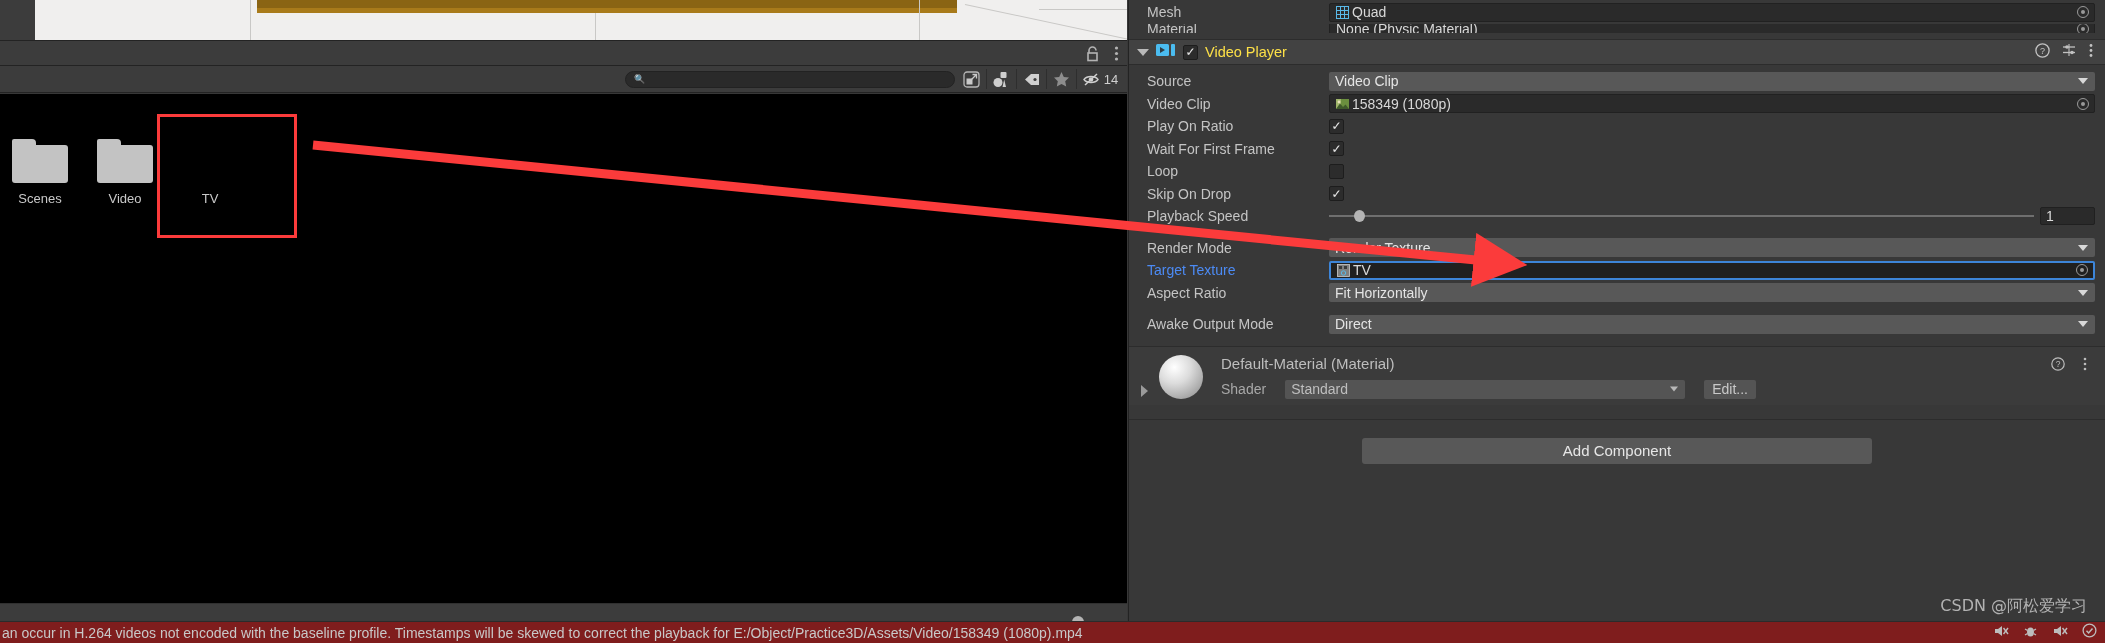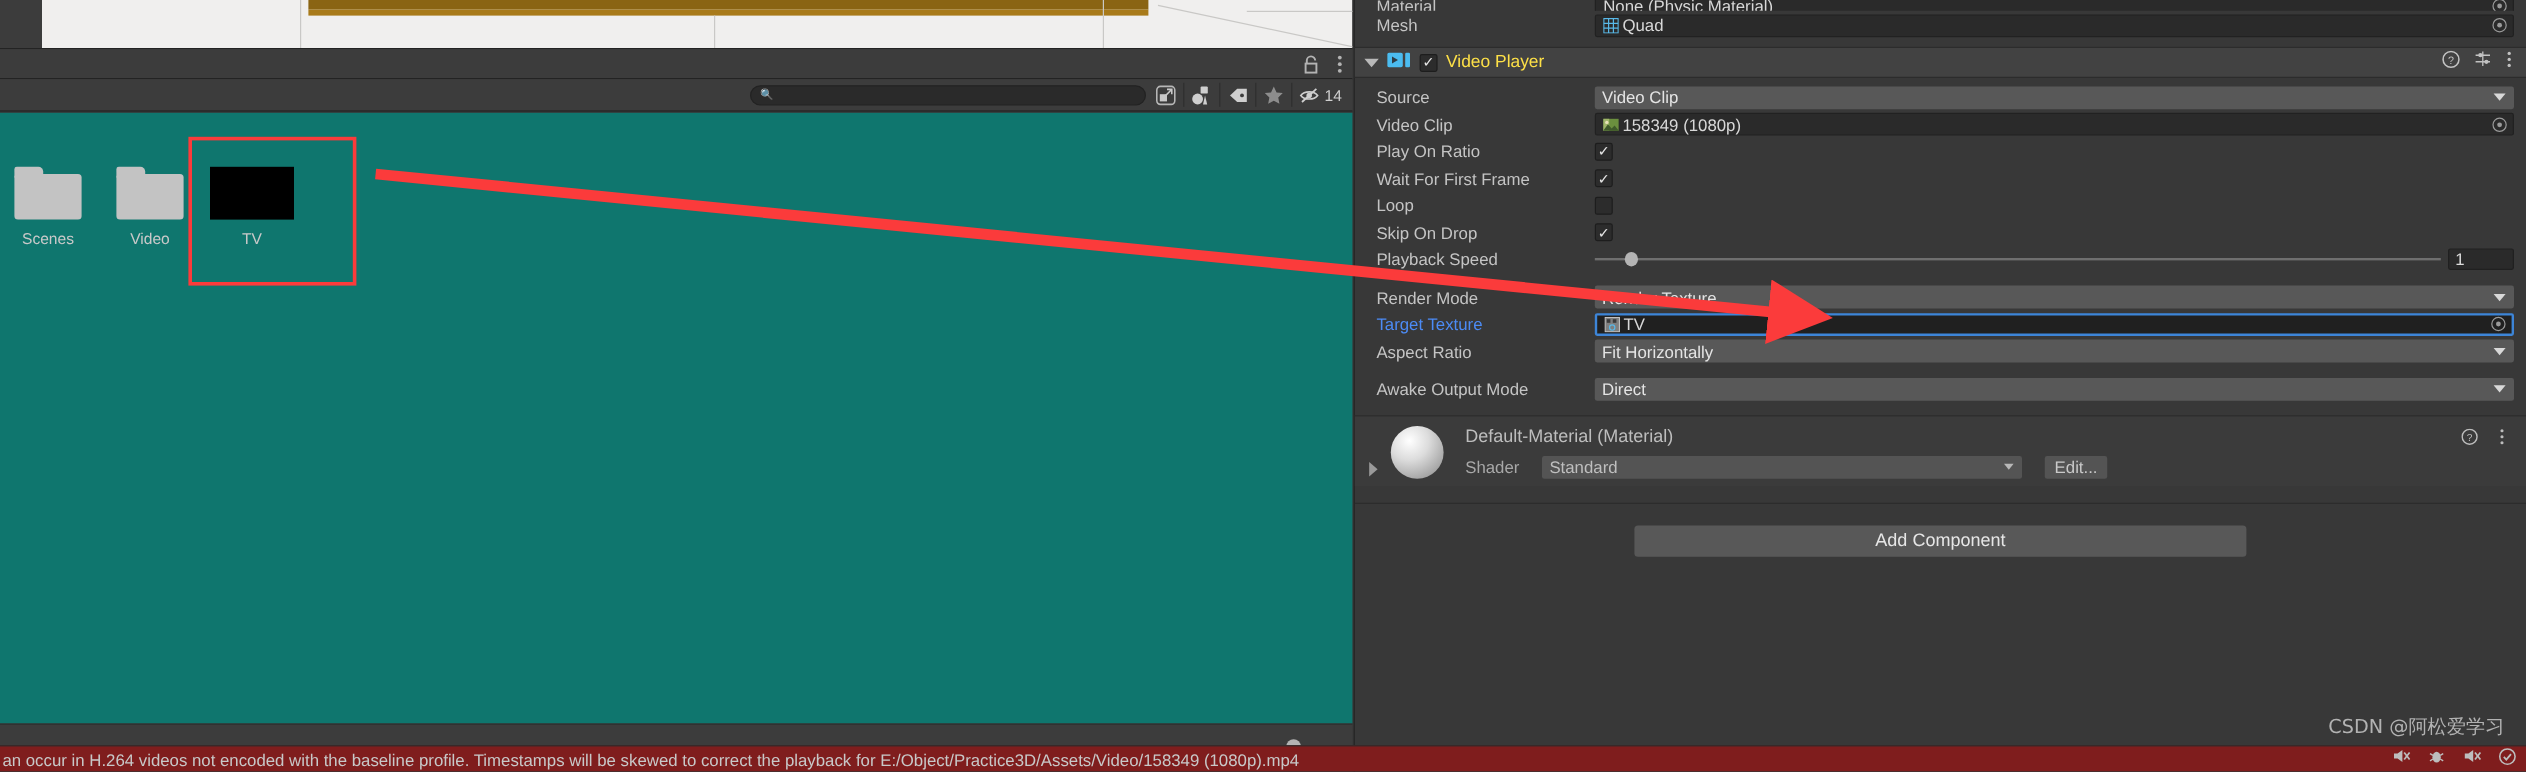--- a/index.html
+++ b/index.html
@@ -68,21 +68,21 @@
   .tb-sep{ width:1px; height:20px; background:#2e2e2e; }
   .tb-btn{
     width:29px;height:21px;display:flex;align-items:center;justify-content:center;
     cursor:pointer;
   }
   .tb-btn.wide{ width:46px; gap:2px; }
   .tb-count{ color:#cfcfcf; font-size:13px; }
 
   .asset-grid{
     position:absolute; left:0; top:53px; right:0; bottom:40px;
-    background:#0f766e;
+    background:#000000;
   }
   .asset{
     position:absolute; width:80px; text-align:center; cursor:pointer;
   }
   .folder-ico{
     width:56px;height:44px;margin:0 auto 8px;position:relative;
   }
   .folder-ico .tab{
     position:absolute;left:0;top:0;width:24px;height:9px;
     background:#c3c3c3;border-radius:2px 4px 0 0;
@@ -363,50 +363,50 @@
 
     <div class="proj-bottombar">
       <div class="zoom-slider">
         <div class="track"></div>
           <div class="knob"></div>
       </div>
     </div>
   </div>
 
   <div class="inspector">
-
-    <div class="row" style="height:9px; overflow:hidden;">
-      <div class="lbl">Material</div>
-      <div class="field">
-        <div class="objfield">
-          <span>None (Physic Material)</span>
-          <span class="dot"></span>
-        </div>
-      </div>
-    </div>
 
     <div class="row" style="height:24px;">
       <div class="lbl">Mesh</div>
       <div class="field">
         <div class="objfield">
           <span class="mini-ico">
             <svg width="13" height="13" viewBox="0 0 13 13">
               <rect x="0.5" y="0.5" width="12" height="12" fill="none" stroke="#59b9e8" stroke-width="1"></rect>
               <line x1="4.5" y1="0.5" x2="4.5" y2="12.5" stroke="#59b9e8" stroke-width="1"></line>
               <line x1="8.5" y1="0.5" x2="8.5" y2="12.5" stroke="#59b9e8" stroke-width="1"></line>
               <line x1="0.5" y1="4.5" x2="12.5" y2="4.5" stroke="#59b9e8" stroke-width="1"></line>
               <line x1="0.5" y1="8.5" x2="12.5" y2="8.5" stroke="#59b9e8" stroke-width="1"></line>
             </svg>
           </span>
           <span>Quad</span>
           <span class="dot"></span>
         </div>
       </div>
     </div>
 
+    <div class="row" style="height:9px; overflow:hidden;">
+      <div class="lbl">Material</div>
+      <div class="field">
+        <div class="objfield">
+          <span>None (Physic Material)</span>
+          <span class="dot"></span>
+        </div>
+      </div>
+    </div>
+
     <div style="height:6px;"></div>
 
     <div class="comp-header">
       <span class="foldout"></span>
       <span>
         <svg width="20" height="14" viewBox="0 0 20 14">
           <rect x="0" y="1" width="13" height="12" rx="1.5" fill="#4bbcf0"></rect>
           <polygon points="4,4 9,7 4,10" fill="#2e3d46"></polygon>
           <rect x="15" y="1" width="4" height="12" rx="1" fill="#4bbcf0"></rect>
         </svg>

